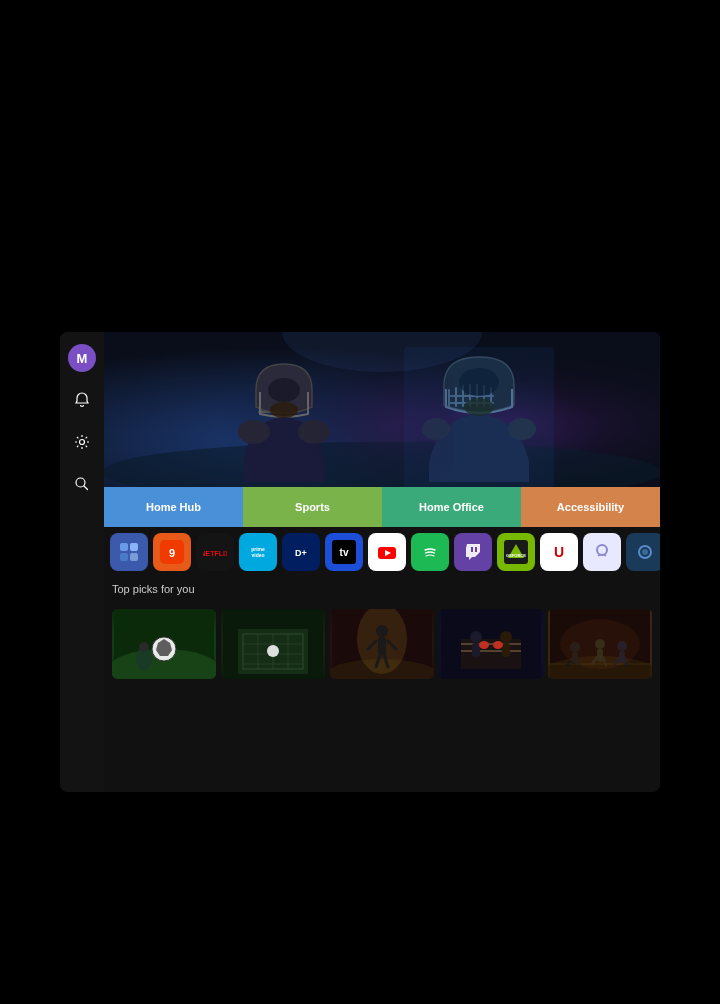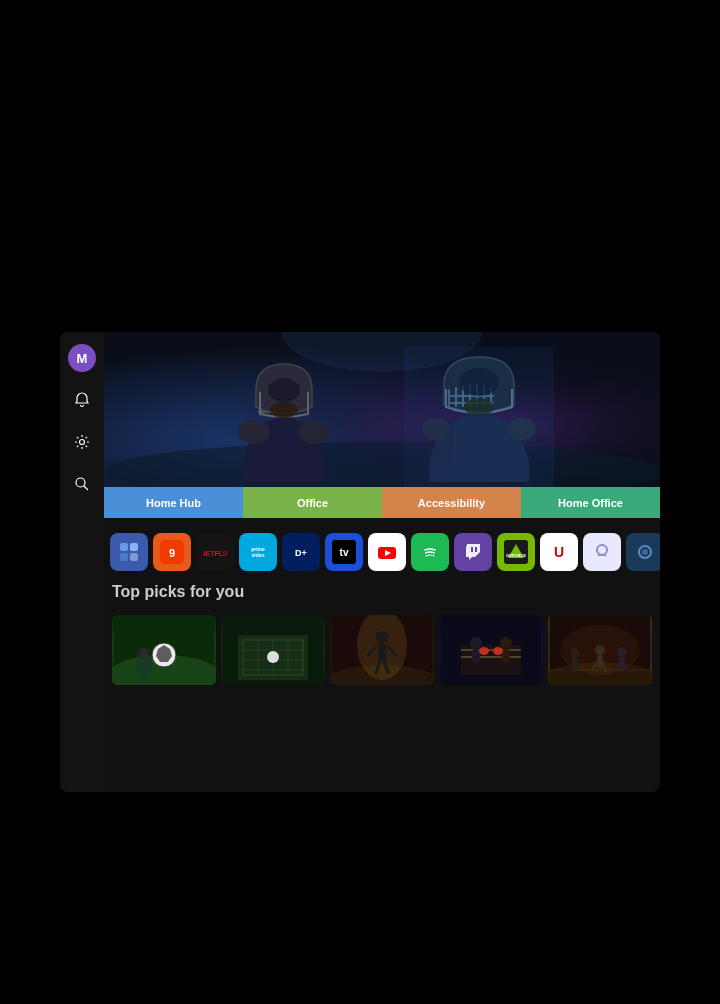--- a/index.html
+++ b/index.html
@@ -86,21 +86,21 @@
       top: 0; left: 0;
       width: 100%; height: 100%;
     }
 
     
     #nav-buttons {
       position: absolute;
       left: 44px;
       right: 0;
       top: 155px;
-      height: 31px;
+      height: 40px;
       display: flex;
       background: #15803d;
     }
 
     .nav-btn {
       flex: 1;
       display: flex;
       align-items: center;
       justify-content: center;
       font-size: 11px;
@@ -164,24 +164,23 @@
       position: absolute;
       left: 44px;
       right: 0;
       top: 245px;
       bottom: 0;
       background: #111;
       padding: 6px 8px;
     }
 
     #top-picks-label {
-      font-size: 16px;
+      font-size: 11px;
       color: #ccc;
       margin-bottom: 14px;
-      font-weight: bold;
     }
 
     #picks-row {
       display: flex;
       gap: 5px;
       height: 70px;
     }
 
     .pick-card {
       flex: 1;
@@ -320,23 +319,23 @@
 
         <rect x="150" y="0" width="200" height="155" fill="url(#bg2)" opacity="0.3"></rect>
 
         <ellipse cx="278" cy="0" rx="100" ry="40" fill="#4a7aca" opacity="0.1"></ellipse>
       </svg>
     </div>
   </div>
 
   <div id="nav-buttons">
     <button class="nav-btn home-hub">Home Hub</button>
-    <button class="nav-btn sports">Office</button>
+    <button class="nav-btn sports">Sports</button>
+    <button class="nav-btn home-office">Home Office</button>
     <button class="nav-btn accessibility">Accessibility</button>
-    <button class="nav-btn home-office">Home Office</button>
   </div>
 
   <div id="apps-row">
 
     <div class="app-icon app-apps">
       <svg width="22" height="22" viewBox="0 0 22 22" fill="none">
         <rect x="2" y="2" width="8" height="8" rx="2" fill="#6a9ae8"></rect>
         <rect x="12" y="2" width="8" height="8" rx="2" fill="#8ab4f8"></rect>
         <rect x="2" y="12" width="8" height="8" rx="2" fill="#4a7ac8"></rect>
         <rect x="12" y="12" width="8" height="8" rx="2" fill="#7a9ad8"></rect>

